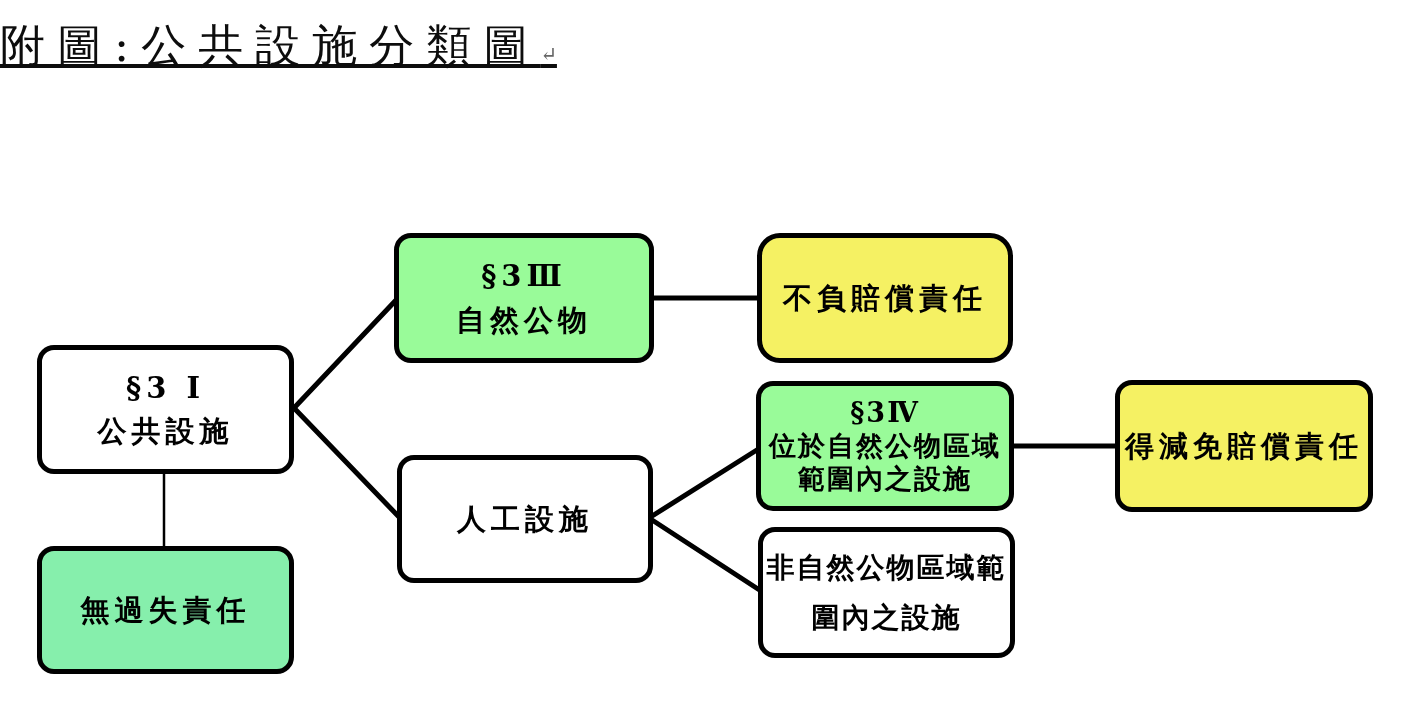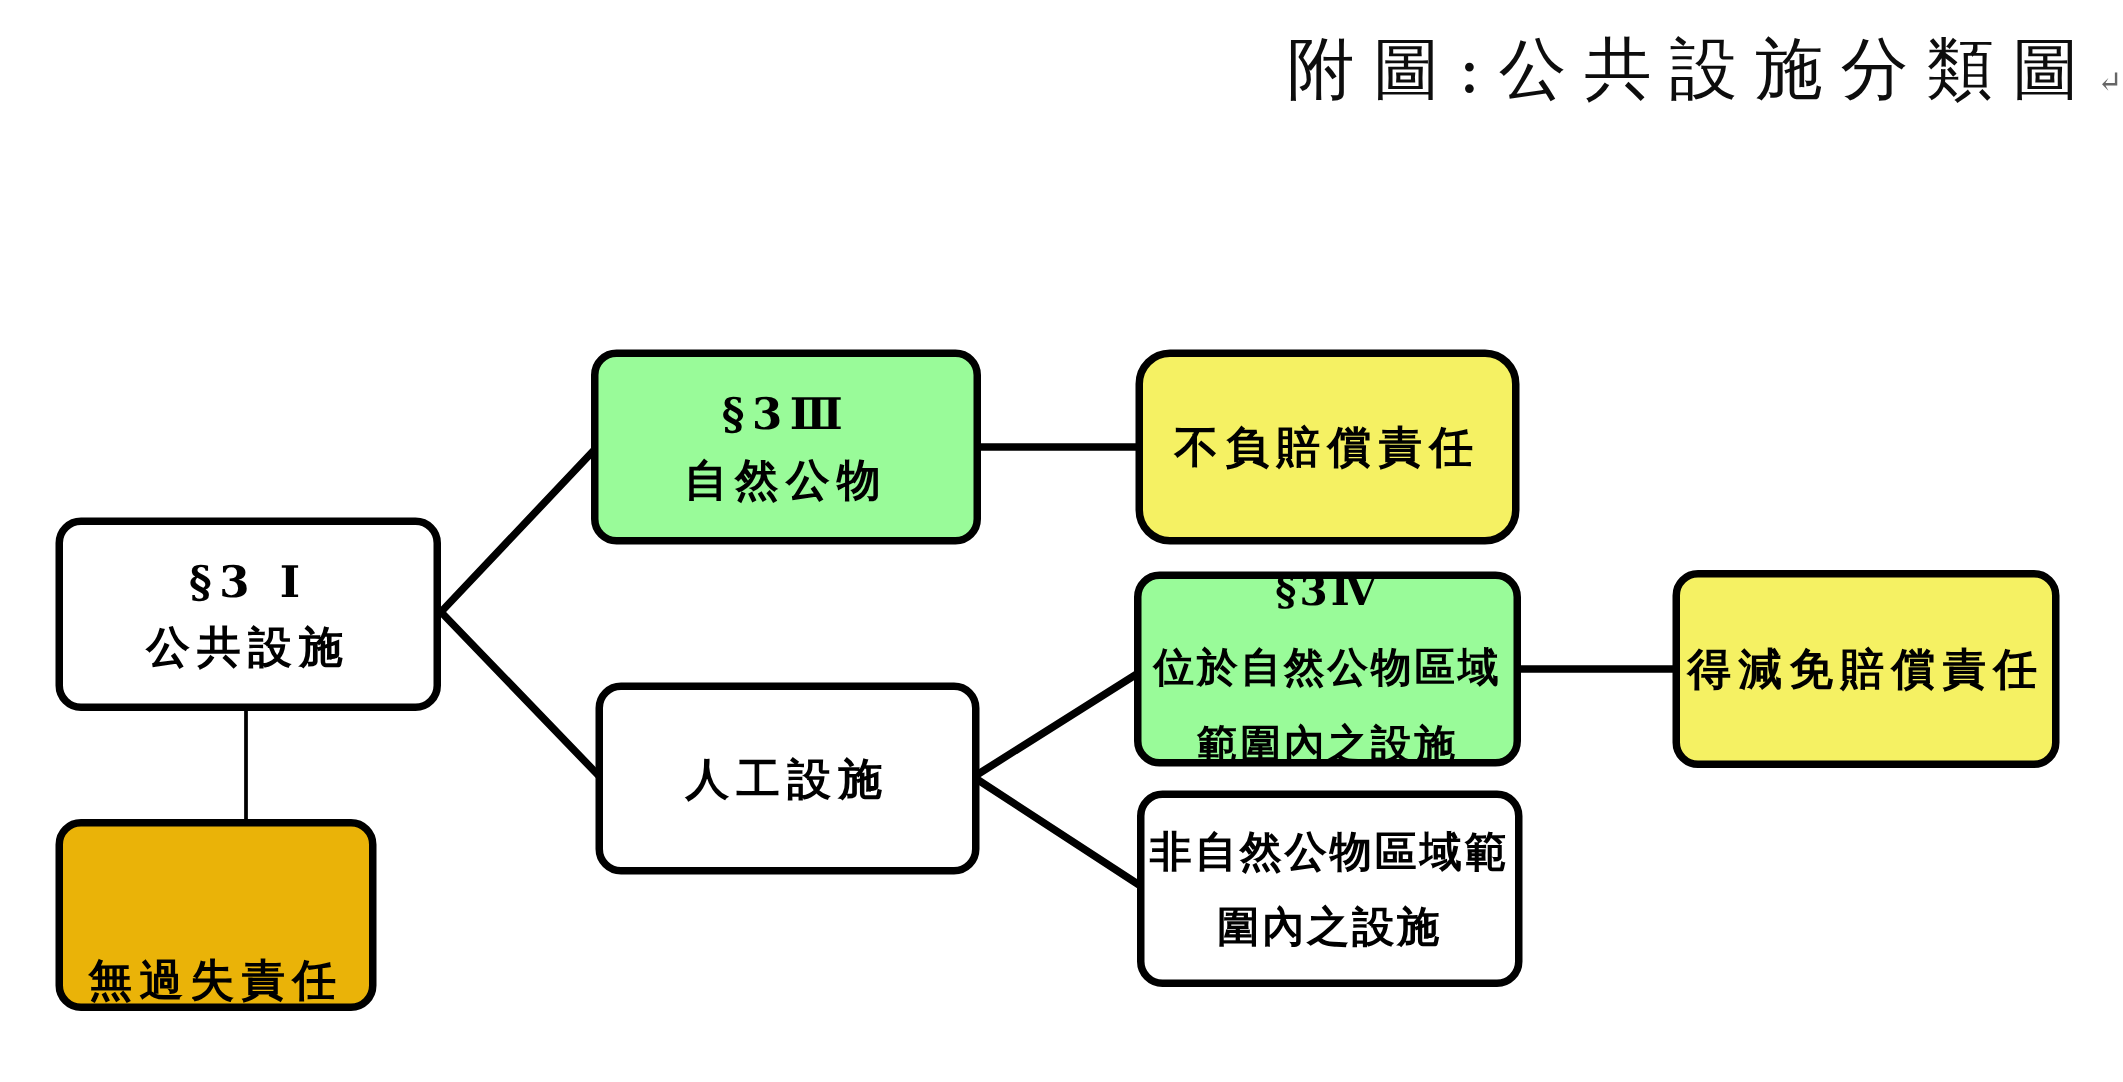--- a/index.html
+++ b/index.html
@@ -13,26 +13,27 @@
     height: 721px;
     background: #ffffff;
     overflow: hidden;
     font-family: "DejaVu Serif", "Liberation Serif", serif;
   }
   .title {
     position: absolute;
     top: 16px;
     left: 0;
     width: 100%;
-    text-align: right;
+    text-align: left;
     font-size: 45px;
     letter-spacing: 12px;
     color: #0d0d0d;
     white-space: nowrap;
     z-index: 3;
+    text-decoration: underline;
   }
   .para-mark {
     font-size: 20px;
     color: #666666;
     letter-spacing: 0;
     vertical-align: baseline;
   }
   .wires {
     position: absolute;
     top: 0;
@@ -56,21 +57,21 @@
     color: #000000;
     text-align: center;
     z-index: 2;
   }
   .node .ln {
     white-space: nowrap;
     line-height: 1.12;
     display: block;
   }
   .node.tight {
-    gap: 21px;
+    gap: 3px;
     font-size: 27px;
     letter-spacing: 2px;
   }
   .node.wrap2 {
     gap: 19px;
     font-size: 28px;
     letter-spacing: 2px;
   }
 </style>
 </head>
@@ -90,21 +91,21 @@
     <line x1="649" y1="518" x2="761" y2="591" stroke="#000000" stroke-width="5" stroke-linecap="round"></line>
     <line x1="1011" y1="446" x2="1118" y2="446" stroke="#000000" stroke-width="5" stroke-linecap="round"></line>
     <line x1="164" y1="471" x2="164" y2="549" stroke="#000000" stroke-width="2.5"></line>
   </svg>
 
   <div class="node" style="left: 37px; top: 345px; width: 257px; height: 129px; background: rgb(255, 255, 255); text-align: center;">
     <span class="ln">§3 I</span>
     <span class="ln">公共設施</span>
   </div>
 
-  <div class="node" style="left: 37px; top: 546px; width: 214px; height: 128px; background: #eab308; justify-content: flex-end;">
+  <div class="node" style="left: 37px; top: 546px; width: 257px; height: 128px; background: #86efac;">
     <span class="ln">無過失責任</span>
   </div>
 
   <div class="node" style="left: 394px; top: 233px; width: 260px; height: 130px; background: rgb(153, 251, 153);">
     <span class="ln">§3Ⅲ</span>
     <span class="ln">自然公物</span>
   </div>
 
   <div class="node" style="left: 757px; top: 233px; width: 256px; height: 130px; background: rgb(245, 241, 99); border-radius: 23px;">
     <span class="ln">不負賠償責任</span>

